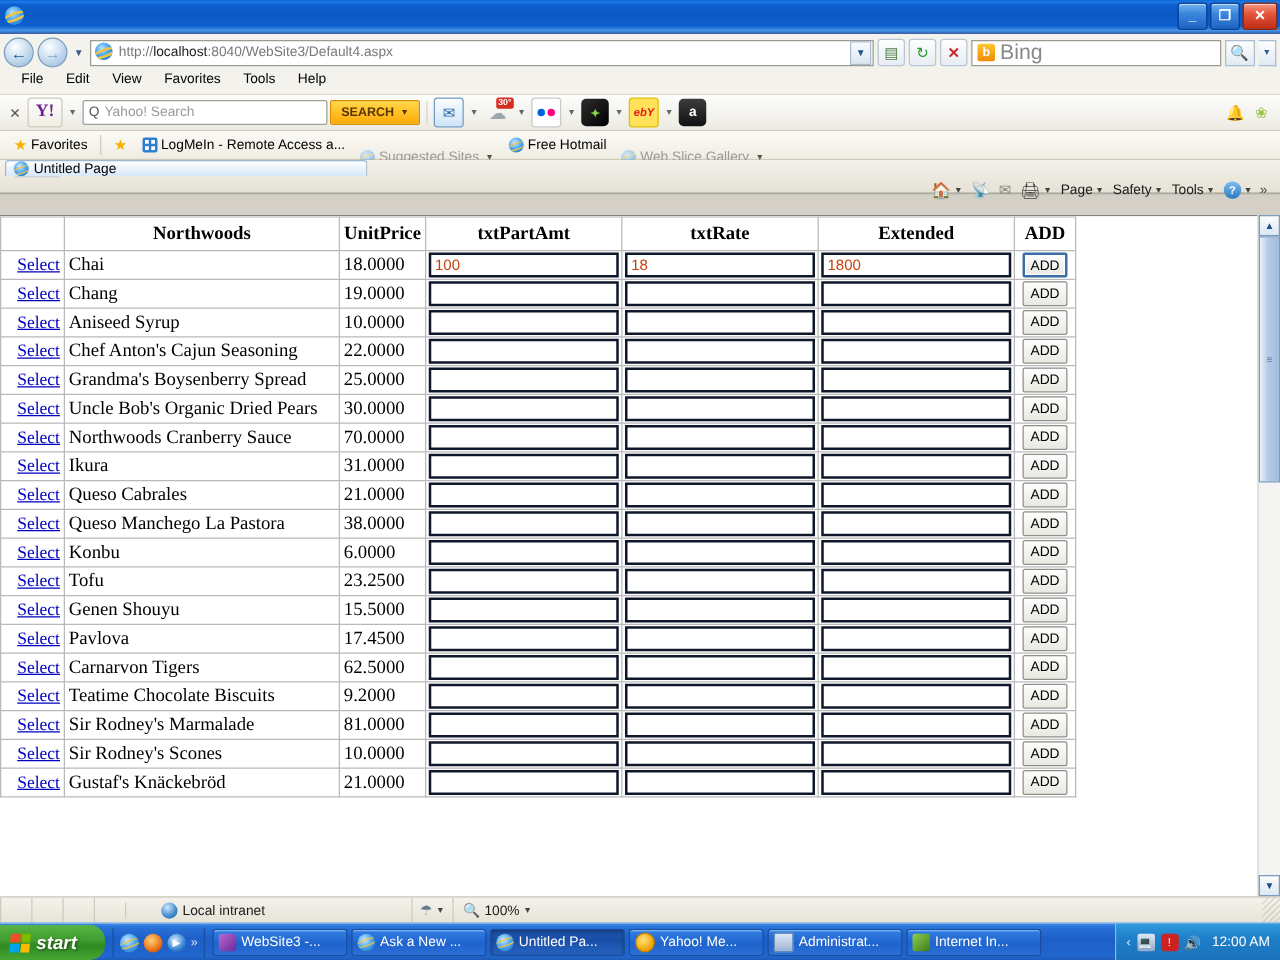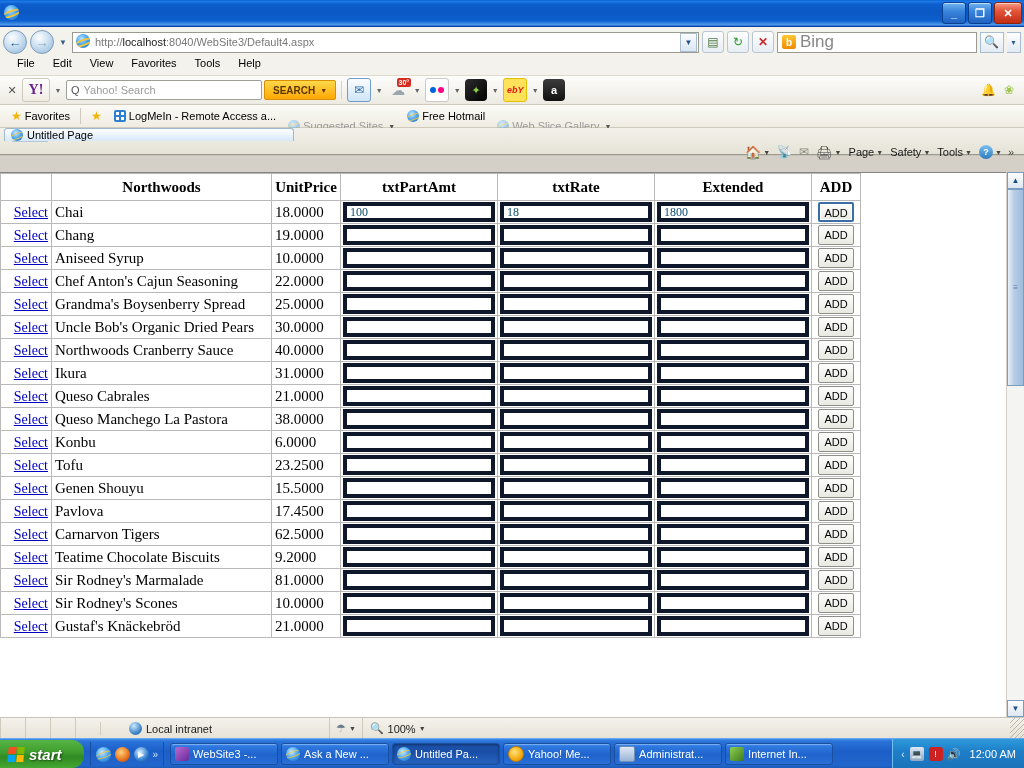--- a/index.html
+++ b/index.html
@@ -220,22 +220,22 @@
   .c-sel{width:44px;text-align:right;}
   .c-name{width:213px;}
   .c-price{width:62px;text-align:left;}
   .c-amt{width:152px;padding:0 2px !important;}
   .c-rate{width:152px;padding:0 2px !important;}
   .c-ext{width:152px;padding:0 2px !important;}
   .c-add{width:42px;text-align:center;padding:1px 3px !important;}
   a.sel{color:#0000c0;text-decoration:underline;cursor:pointer;font-size:14px;}
   input.fld{
     width:100%;height:20px;box-sizing:border-box;
-    border:4px solid #0f172a;background:#fff;
-    font-family:Liberation Serif, serif;font-size:12px;color:#0c4a6e;
+    border:2px solid #0f172a;background:#fff;
+    font-family:Liberation Sans, sans-serif;font-size:12px;color:#c2410c;
     padding:1px 3px;outline:none;
   }
   button.addbtn{
     width:36px;height:20px;box-sizing:border-box;
     font-family:"Liberation Sans",sans-serif;font-size:11px;color:#000;
     background:linear-gradient(to bottom,#fdfdfd,#e9e9e2);
     border:1px solid #8e8e88;border-radius:2px;cursor:pointer;padding:0;line-height:18px;
   }
   button.addbtn.focused{border:2px solid #3a6ea5;box-shadow:0 0 0 1px #fff inset;}
 
@@ -591,21 +591,21 @@
               <td class="c-name">Uncle Bob's Organic Dried Pears</td>
               <td class="c-price">30.0000</td>
               <td class="c-amt"><input class="fld" type="text" style=""></td>
               <td class="c-rate"><input class="fld" type="text" style=""></td>
               <td class="c-ext"><input class="fld" type="text" style=""></td>
               <td class="c-add"><button class="addbtn">ADD</button></td>
             </tr>
             <tr>
               <td class="c-sel"><a class="sel">Select</a></td>
               <td class="c-name">Northwoods Cranberry Sauce</td>
-              <td class="c-price">40.0000</td>
+              <td class="c-price">70.0000</td>
               <td class="c-amt"><input class="fld" type="text" style=""></td>
               <td class="c-rate"><input class="fld" type="text" style=""></td>
               <td class="c-ext"><input class="fld" type="text" style=""></td>
               <td class="c-add"><button class="addbtn">ADD</button></td>
             </tr>
             <tr>
               <td class="c-sel"><a class="sel">Select</a></td>
               <td class="c-name">Ikura</td>
               <td class="c-price">31.0000</td>
               <td class="c-amt"><input class="fld" type="text" style=""></td>

